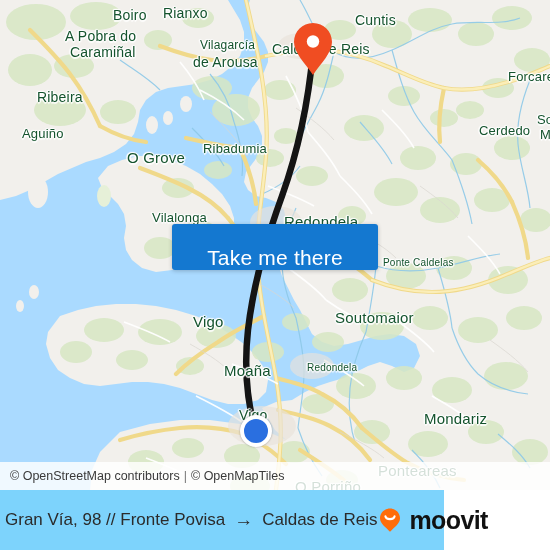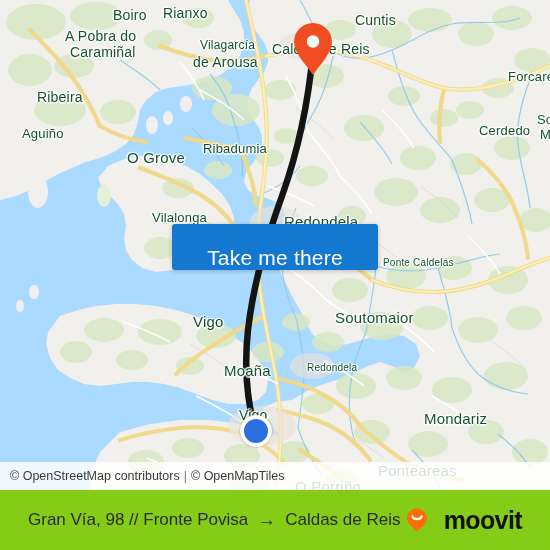--- a/index.html
+++ b/index.html
@@ -87,36 +87,36 @@
     font-size: 12.5px;
     color: #3a3a3a;
     font-family: "Liberation Sans", sans-serif;
   }
   #attribution .sep { margin: 0 4px; color: #777; }
 
   
   #footer {
     position: absolute;
     left: 0; top: 490px;
-    width: 550px; height: 60px;
-    background: #84cc16;
+    width: 444px; height: 60px;
+    background: #7dd3fc;
     display: flex; align-items: center;
-    padding: 0 28px;
+    padding: 0 5px;
   }
   #route-summary {
     display: flex; align-items: center;
     font-size: 17px; color: #2b2b2b;
     white-space: nowrap;
   }
   #route-summary .arrow {
     margin: 0 9px; font-size: 19px; color: #2b2b2b;
   }
   #brand-logo {
     margin-left: auto;
-    display: flex; align-items: center; gap: 14px;
+    display: flex; align-items: center; gap: 6px;
   }
   #brand-logo .wordmark {
     font-size: 25px; font-weight: bold; color: #111111;
     letter-spacing: -0.6px;
   }
 </style>
 </head>
 <body>
 
 <div id="app">

